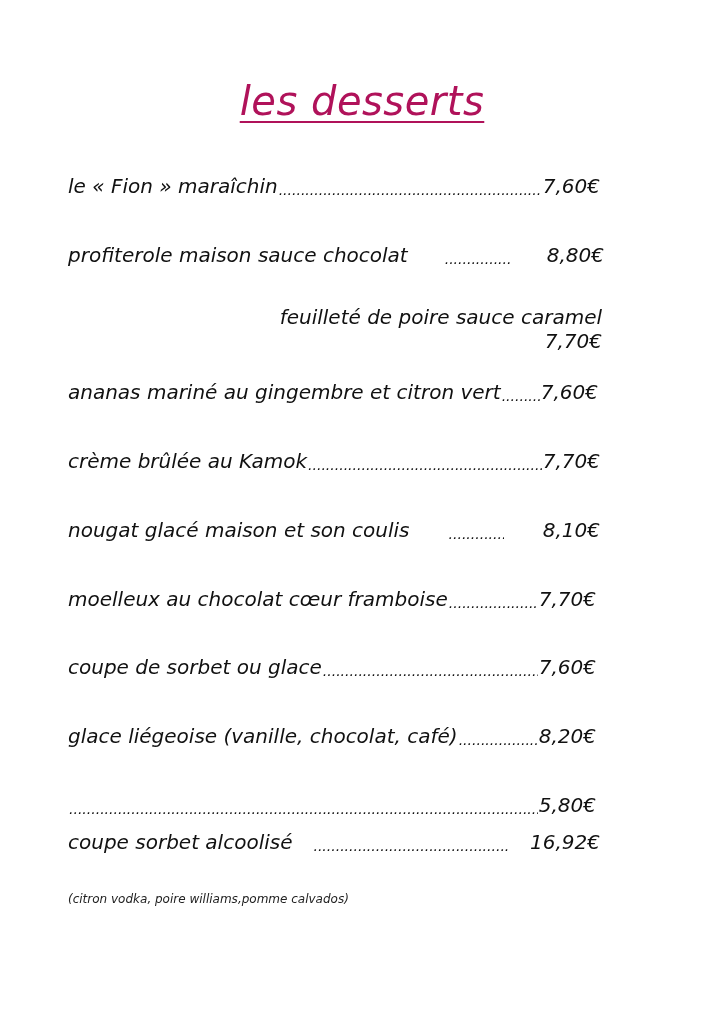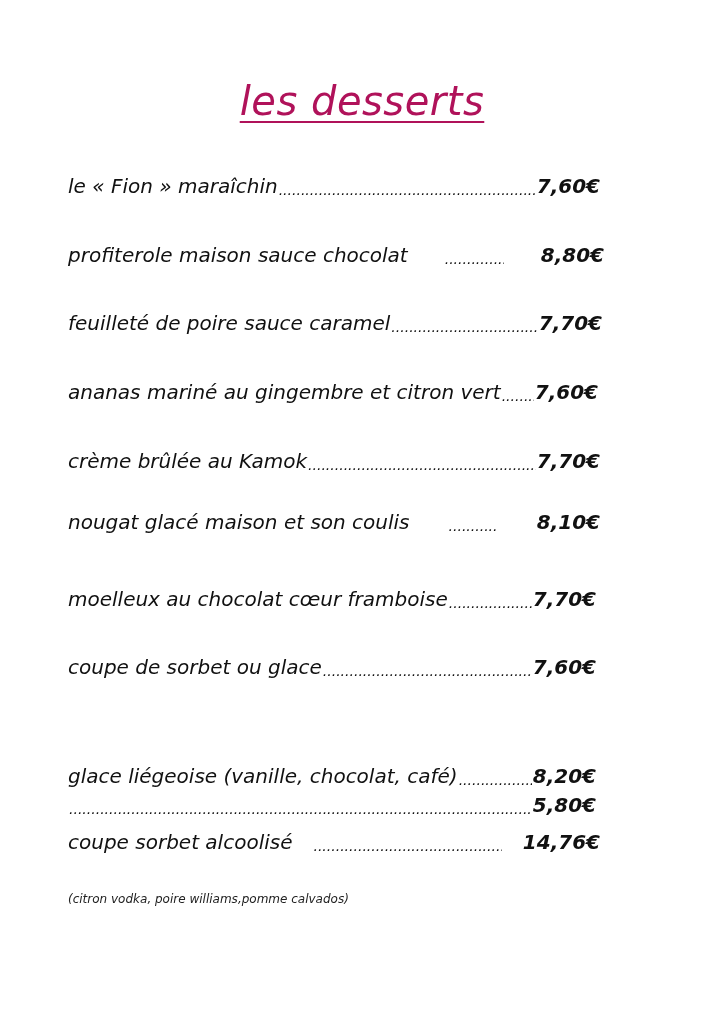--- a/index.html
+++ b/index.html
@@ -51,21 +51,21 @@
     .item .dots {
       flex: 1 1 auto;
       overflow: hidden;
       margin: 0 1px;
       letter-spacing: 0px;
       font-size: 14px;
     }
     .item .dots::before {
       content: "..............................................................................................................................................................................";
     }
-    .item .price { flex: 0 0 auto; font-weight: bold; }
+    .item .price { flex: 0 0 auto; }
     .note {
       position: absolute;
       left: 68px;
       top: 892px;
       font-size: 12px;
       font-style: italic;
       color: #222222;
     }
   </style>
 </head>
@@ -79,59 +79,59 @@
   <div class="item" style="top:0px; width:532px;">
     <span class="name">le « Fion » maraîchin</span>
     <span class="dots"></span>
     <span class="price">7,60€</span>
   </div>
   <div class="item" style="top:69px; width:536px;gap:36px;">
     <span class="name">profiterole maison sauce chocolat</span>
     <span class="dots"></span>
     <span class="price">8,80€</span>
   </div>
-  <div class="item" style="top:137px; width:534px;">
+  <div class="item" style="top:137px; width:534px;flex-direction:column;">
     <span class="name">feuilleté de poire sauce caramel</span>
     <span class="dots"></span>
     <span class="price">7,70€</span>
   </div>
   <div class="item" style="top:206px; width:530px;">
     <span class="name">ananas mariné au gingembre et citron vert</span>
     <span class="dots"></span>
     <span class="price">7,60€</span>
   </div>
   <div class="item" style="top:275px; width:532px;">
     <span class="name">crème brûlée au Kamok</span>
     <span class="dots"></span>
     <span class="price">7,70€</span>
   </div>
-  <div class="item" style="top:336px; width:532px;gap:38px;">
+  <div class="item" style="top:344px; width:532px;gap:38px;">
     <span class="name">nougat glacé maison et son coulis</span>
     <span class="dots"></span>
     <span class="price">8,10€</span>
   </div>
   <div class="item" style="top:413px; width:528px;">
     <span class="name">moelleux au chocolat cœur framboise</span>
     <span class="dots"></span>
     <span class="price">7,70€</span>
   </div>
   <div class="item" style="top:481px; width:528px;">
     <span class="name">coupe de sorbet ou glace</span>
     <span class="dots"></span>
     <span class="price">7,60€</span>
   </div>
-  <div class="item" style="top:550px; width:528px;margin-top:40px;">
+  <div class="item" style="top:550px; width:528px;">
     <span class="name">glace liégeoise (vanille, chocolat, café)</span>
     <span class="dots"></span>
     <span class="price">8,20€</span>
   </div>
   <div class="item" style="top:619px; width:528px;">
     <span class="dots"></span>
     <span class="price">5,80€</span>
   </div>
   <div class="item" style="top:656px; width:532px;gap:20px;">
     <span class="name">coupe sorbet alcoolisé</span>
     <span class="dots"></span>
-    <span class="price">14,76€</span>
+    <span class="price">16,92€</span>
   </div>
 </div>
 
 <div class="note">(citron vodka, poire williams,pomme calvados)</div>
 
 </body></html>

